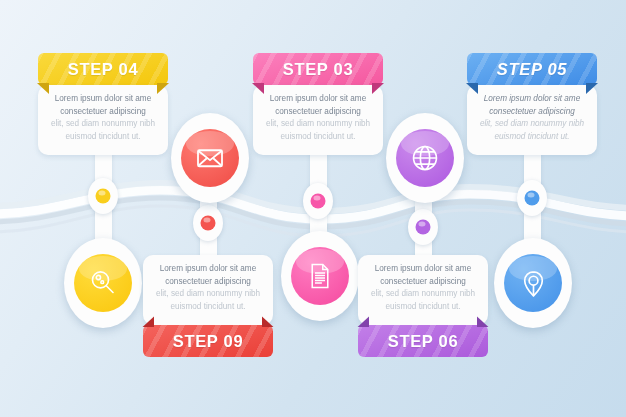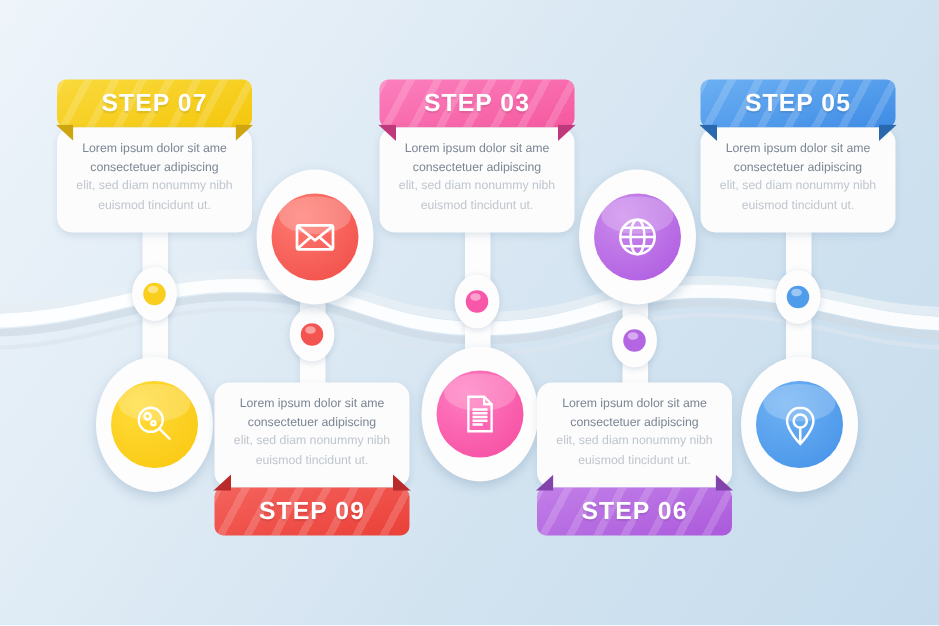--- a/index.html
+++ b/index.html
@@ -183,21 +183,21 @@
         <circle cx="12" cy="9.8" r="3.4"></circle>
         <line x1="12" y1="13.2" x2="12" y2="21.2"></line>
       </svg>
     </div>
   </div>
 
   <div class="card top" style="left:38px;top:53px;">
     <div class="ribbon-wrap">
       <div class="ribbon" style="background:linear-gradient(165deg,#f9d93c,#f4c70c);">
         <span class="stripes"></span>
-        <span class="lbl">STEP 07</span>
+        <span class="lbl">STEP 04</span>
       </div>
       <span class="fold fold-l" style="background:#cfa50f;"></span>
       <span class="fold fold-r" style="background:#cfa50f;"></span>
     </div>
     <div class="panel">
       <div class="l1">Lorem ipsum dolor sit ame</div>
       <div class="l2">consectetuer adipiscing</div>
       <div class="l3">elit, sed diam nonummy nibh</div>
       <div class="l4">euismod tincidunt ut.</div>
     </div>
@@ -213,21 +213,21 @@
       <span class="fold fold-r" style="background:#c0387c;"></span>
     </div>
     <div class="panel">
       <div class="l1">Lorem ipsum dolor sit ame</div>
       <div class="l2">consectetuer adipiscing</div>
       <div class="l3">elit, sed diam nonummy nibh</div>
       <div class="l4">euismod tincidunt ut.</div>
     </div>
   </div>
 
-  <div class="card top" style="left:467px;top:53px;">
+  <div class="card top" style="left:467px;top:53px;font-style:italic;">
     <div class="ribbon-wrap">
       <div class="ribbon" style="background:linear-gradient(165deg,#6cb0f2,#3f8ce6);">
         <span class="stripes"></span>
         <span class="lbl">STEP 05</span>
       </div>
       <span class="fold fold-l" style="background:#2a68ad;"></span>
       <span class="fold fold-r" style="background:#2a68ad;"></span>
     </div>
     <div class="panel">
       <div class="l1">Lorem ipsum dolor sit ame</div>

